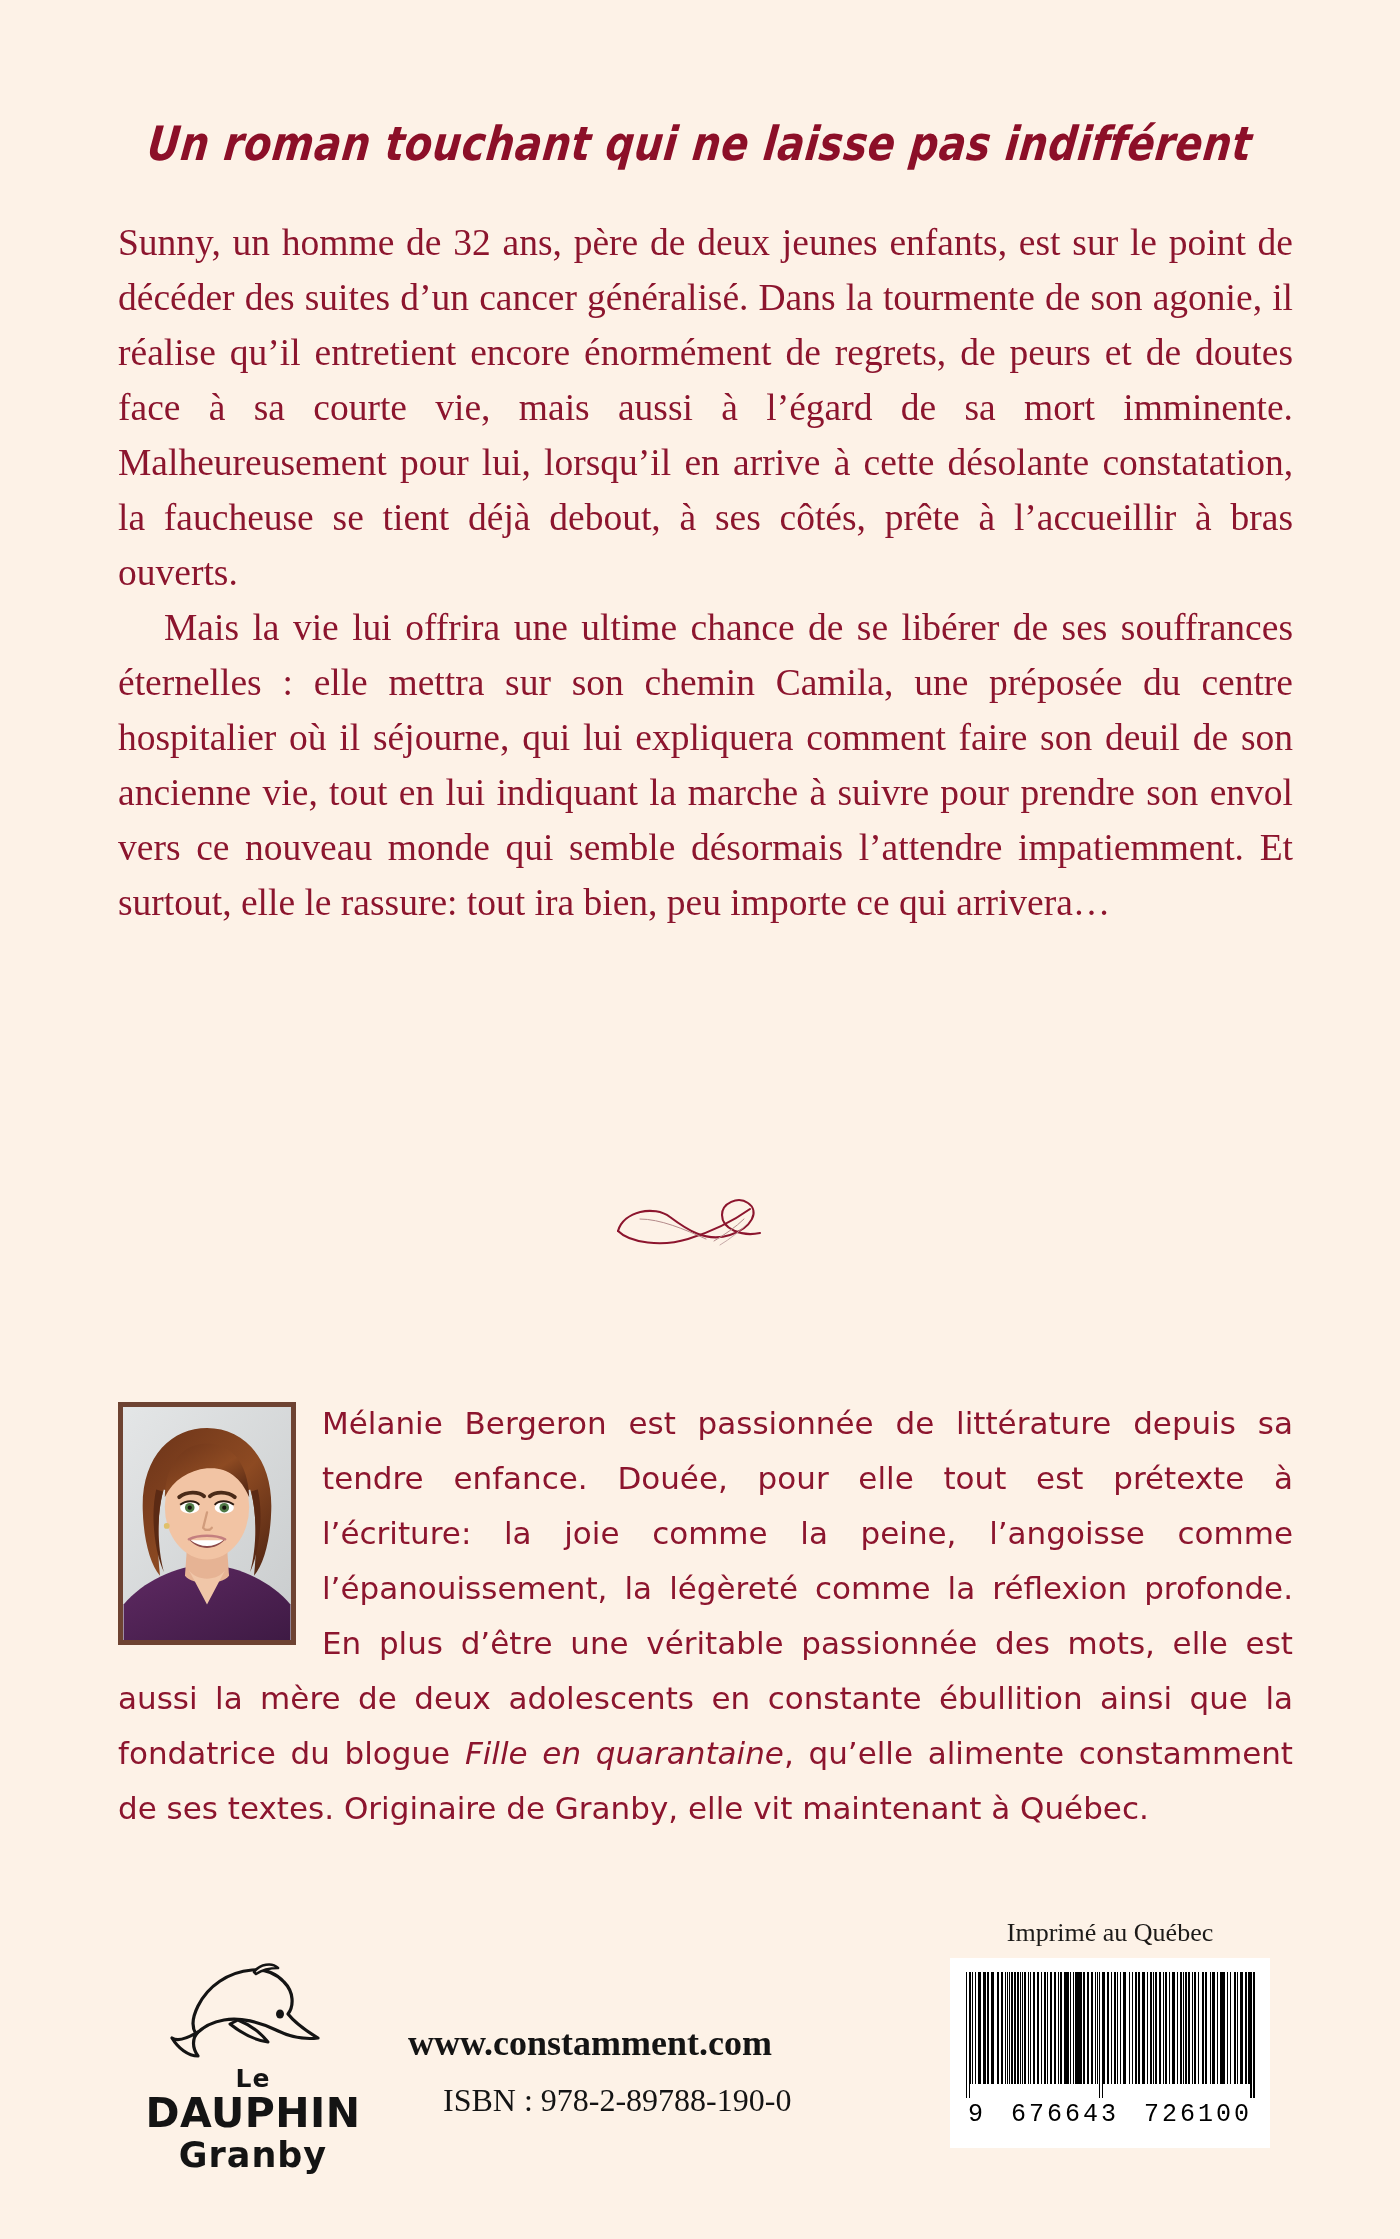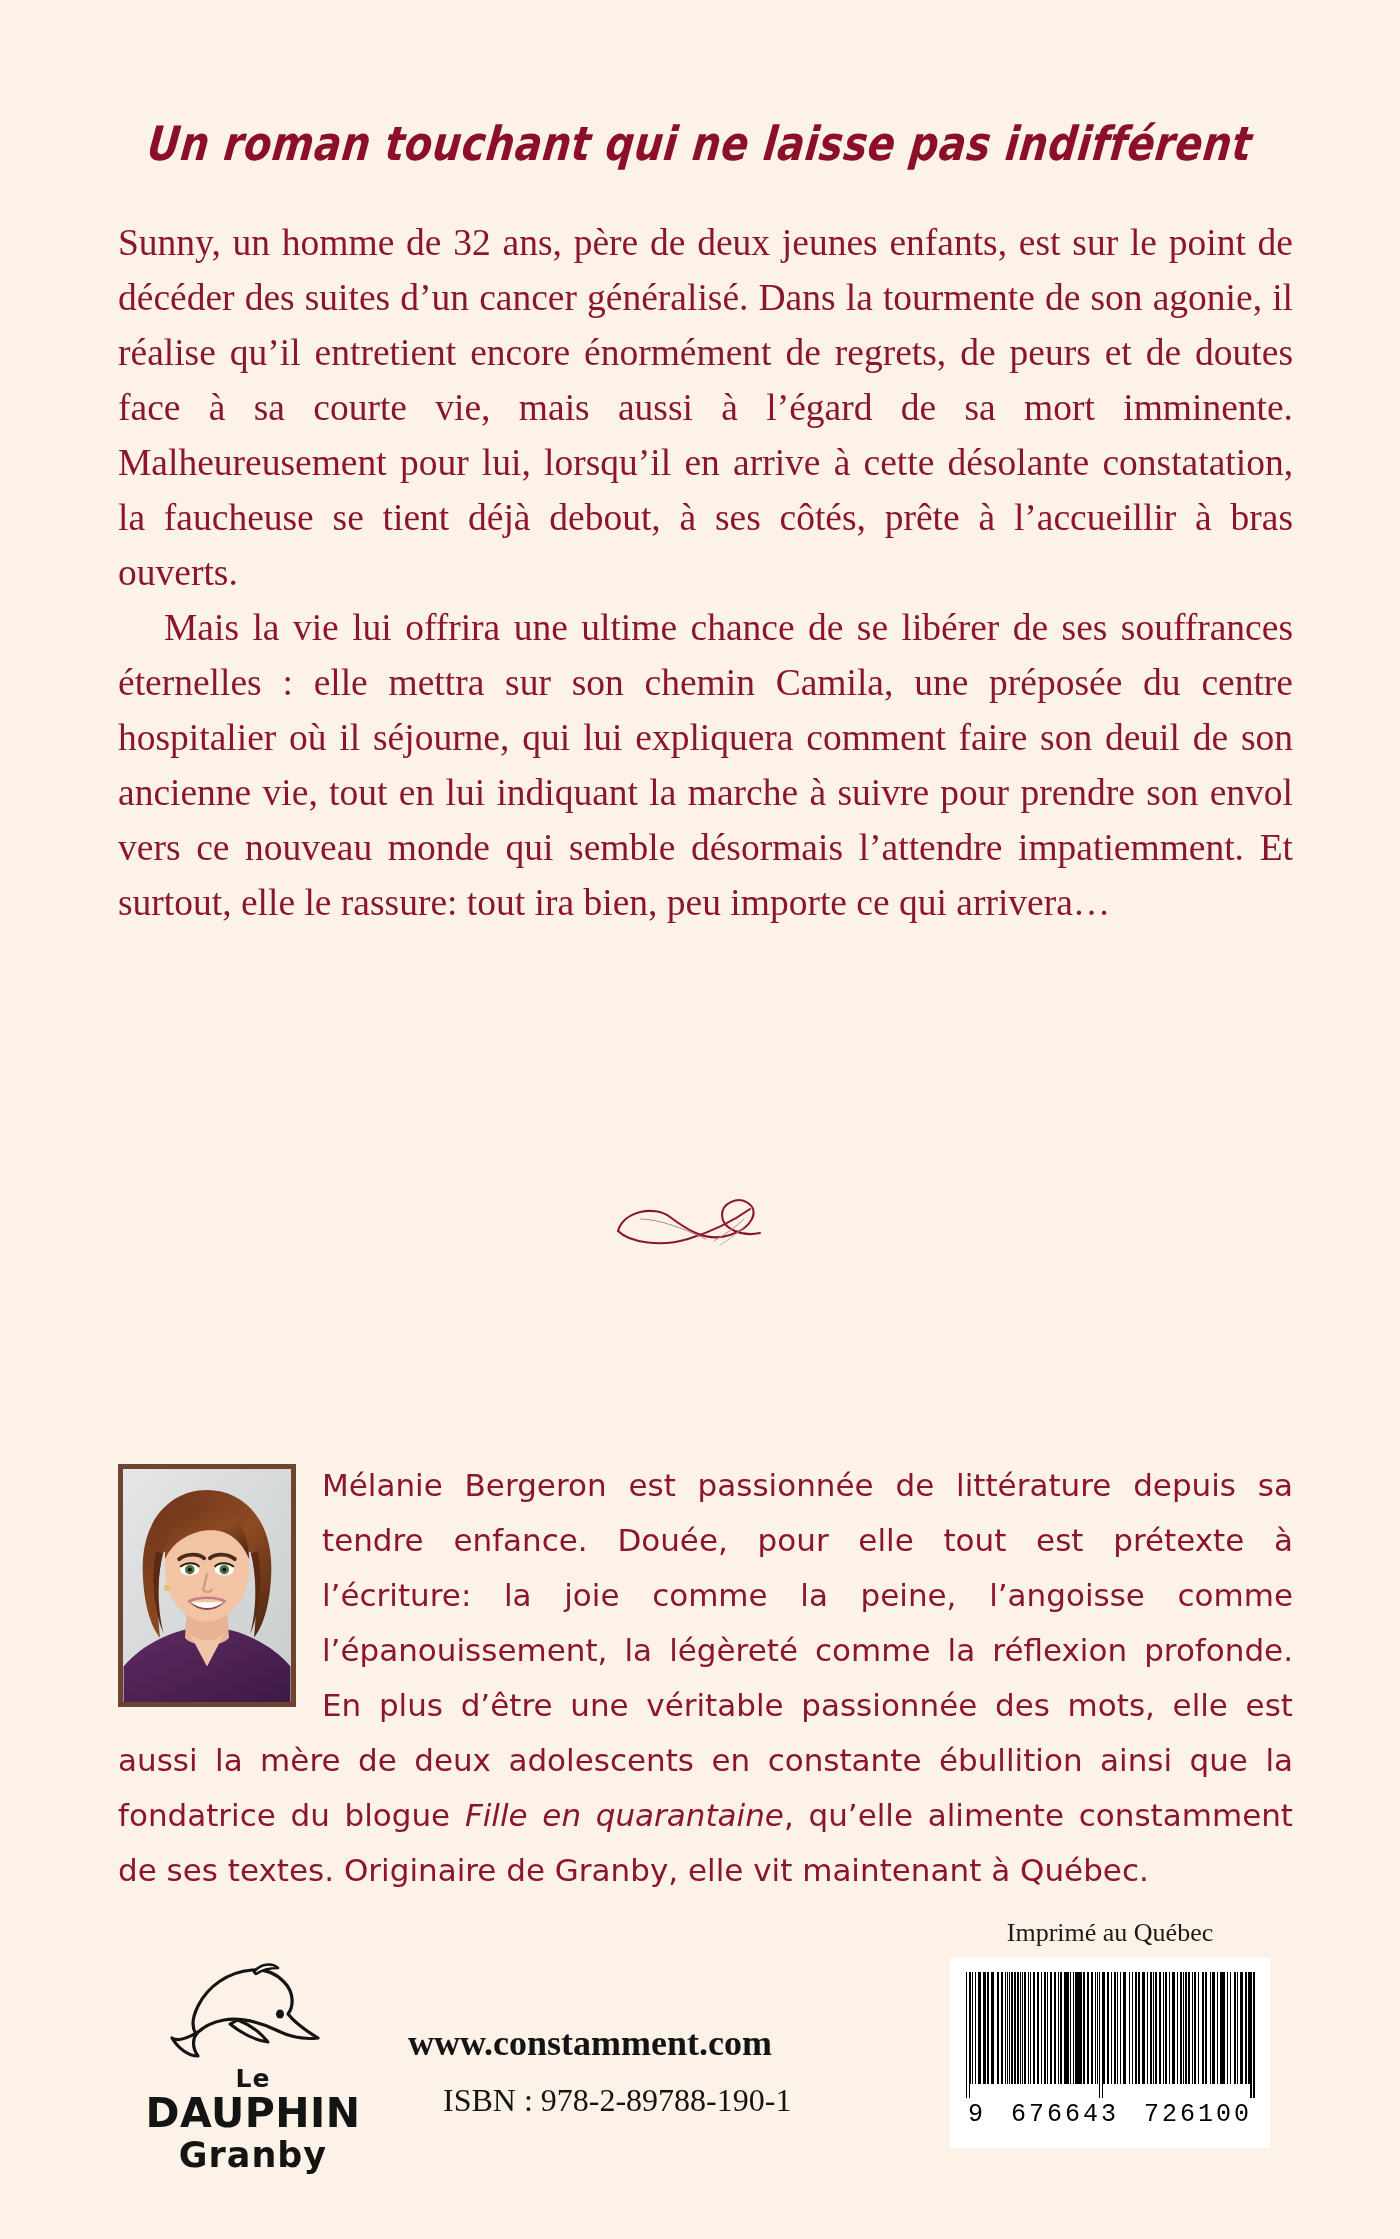--- a/index.html
+++ b/index.html
@@ -63,21 +63,21 @@
     top: 1185px;
     left: 0;
     width: 1400px;
     display: flex;
     justify-content: center;
   }
 
   
   .author-block {
     position: absolute;
-    top: 1458px;
+    top: 1396px;
     left: 118px;
     width: 1175px;
     color: #8c152e;
     font-family: "DejaVu Sans", sans-serif;
     font-size: 31px;
     line-height: 55px;
     text-align: justify;
     text-justify: inter-word;
   }
 
@@ -263,21 +263,21 @@
         <path d="M86 10 C 92 2, 104 0, 110 6 C 102 6, 94 8, 88 12 Z" fill="#fdf2e7" stroke="#141414" stroke-width="2.6" stroke-linejoin="round"></path>
         <ellipse cx="112" cy="52" rx="4" ry="4.6" fill="#141414"></ellipse>
       </svg>
     </span>
     <span class="l1">Le</span>
     <span class="l2">DAUPHIN</span>
     <span class="l3">Granby</span>
   </div>
 
   <div class="website">www.constamment.com</div>
-  <div class="isbn">ISBN : 978-2-89788-190-1</div>
+  <div class="isbn">ISBN : 978-2-89788-190-0</div>
 
   <div class="barcode-box">
     <div class="barcode-bars" id="bars">
         <span style="width: 2px; background: rgb(0, 0, 0); align-self: flex-start; height: 126px;"></span>
         <span style="width: 2px; background: transparent; align-self: flex-start; height: 126px;"></span>
         <span style="width: 2px; background: rgb(0, 0, 0); align-self: flex-start; height: 126px;"></span>
         <span style="width: 1px; background: rgb(0, 0, 0); align-self: flex-start; height: 112px;"></span>
         <span style="width: 1px; background: transparent; align-self: flex-start; height: 112px;"></span>
         <span style="width: 2px; background: rgb(0, 0, 0); align-self: flex-start; height: 112px;"></span>
         <span style="width: 2px; background: transparent; align-self: flex-start; height: 112px;"></span>

